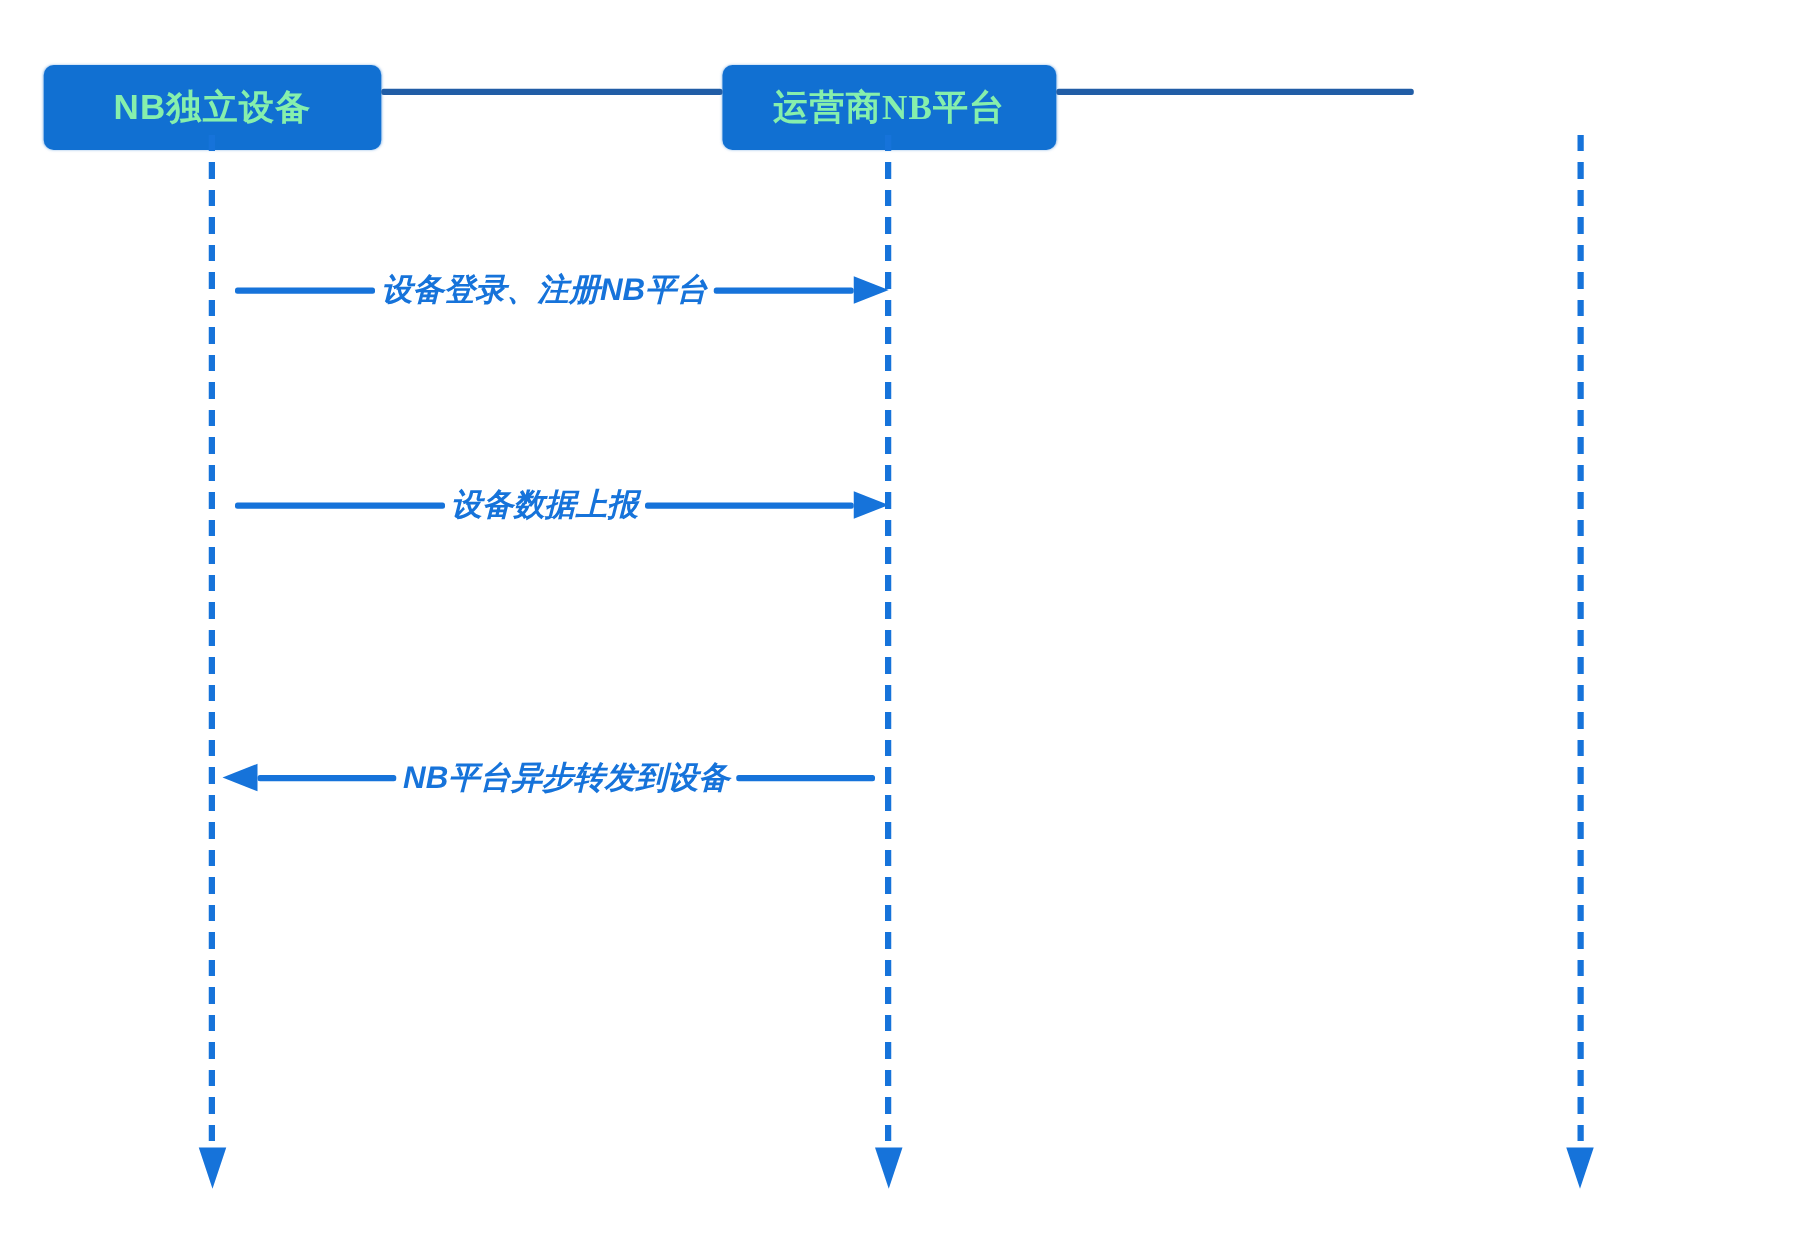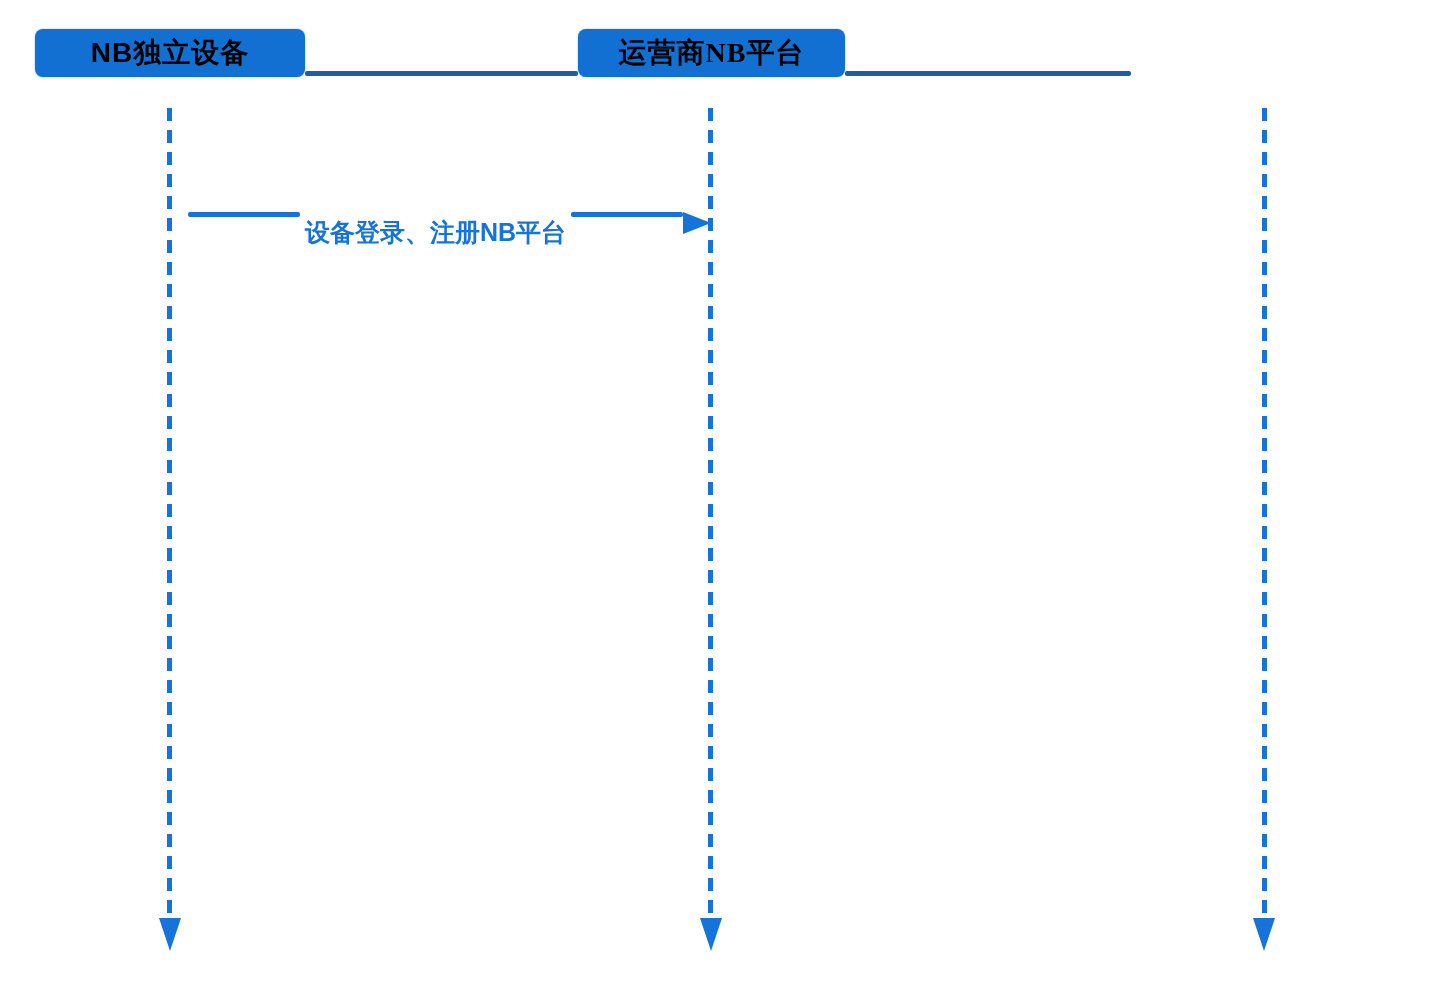--- a/index.html
+++ b/index.html
@@ -10,24 +10,24 @@
   }
   html,body{margin:0;padding:0;background:var(--bg);}
   .canvas{
     position:relative;
     width:1436px;height:1002px;
     background:var(--bg);
     overflow:hidden;
     font-family:"Liberation Sans","DejaVu Sans",sans-serif;
   }
   .actor{
-    position:absolute;top:29px;height:48px;
+    position:absolute;top:52px;height:68px;
     background:var(--box-blue);
     border-radius:8px;
-    color:#000000;font-size:28px;font-weight:bold;
+    color:#86efac;font-size:28px;font-weight:bold;
     display:flex;align-items:center;justify-content:center;
     letter-spacing:1px;
     box-shadow:0 0 2px rgba(17,112,210,.5);
   }
   .connector{
     position:absolute;top:71px;height:5px;
     background:var(--connector-blue);
     border-radius:2px;
   }
   .lifeline{
@@ -35,21 +35,21 @@
     background:repeating-linear-gradient(to bottom,var(--line-blue) 0 13px,transparent 13px 22px);
   }
   .lifeline-arrow{
     position:absolute;top:918px;width:0;height:0;
     border-left:11px solid transparent;
     border-right:11px solid transparent;
     border-top:33px solid var(--line-blue);
   }
   .message{
     position:absolute;height:40px;
-    display:flex;align-items:flex-start;
+    display:flex;align-items:center;font-style:italic;
   }
   .mline{flex:1;height:5px;background:var(--line-blue);border-radius:2px;}
   .mlabel{
     flex:0 0 auto;
     padding:0 5px;
     color:var(--line-blue);
     font-size:25px;font-weight:bold;
     white-space:nowrap;
     line-height:40px;
   }
@@ -85,17 +85,29 @@
   <div class="lifeline-arrow" style="left:700px;"></div>
   <div class="lifeline-arrow" style="left:1253px;"></div>
 
   <div class="message" style="left:188px;width:523px;top:212px;">
     <div class="mline"></div>
     <span class="mlabel">设备登录、注册NB平台</span>
     <div class="mline"></div>
     <div class="arrow-right"></div>
   </div>
 
+  <div class="message" style="left:188px;width:523px;top:384px;">
+    <div class="mline"></div>
+    <span class="mlabel">设备数据上报</span>
+    <div class="mline"></div>
+    <div class="arrow-right"></div>
+  </div>
 
 
+  <div class="message" style="left:178px;width:522px;top:602px;">
+    <div class="arrow-left"></div>
+    <div class="mline"></div>
+    <span class="mlabel">NB平台异步转发到设备</span>
+    <div class="mline"></div>
+  </div>
 
 
 </div>
 
 </body></html>

